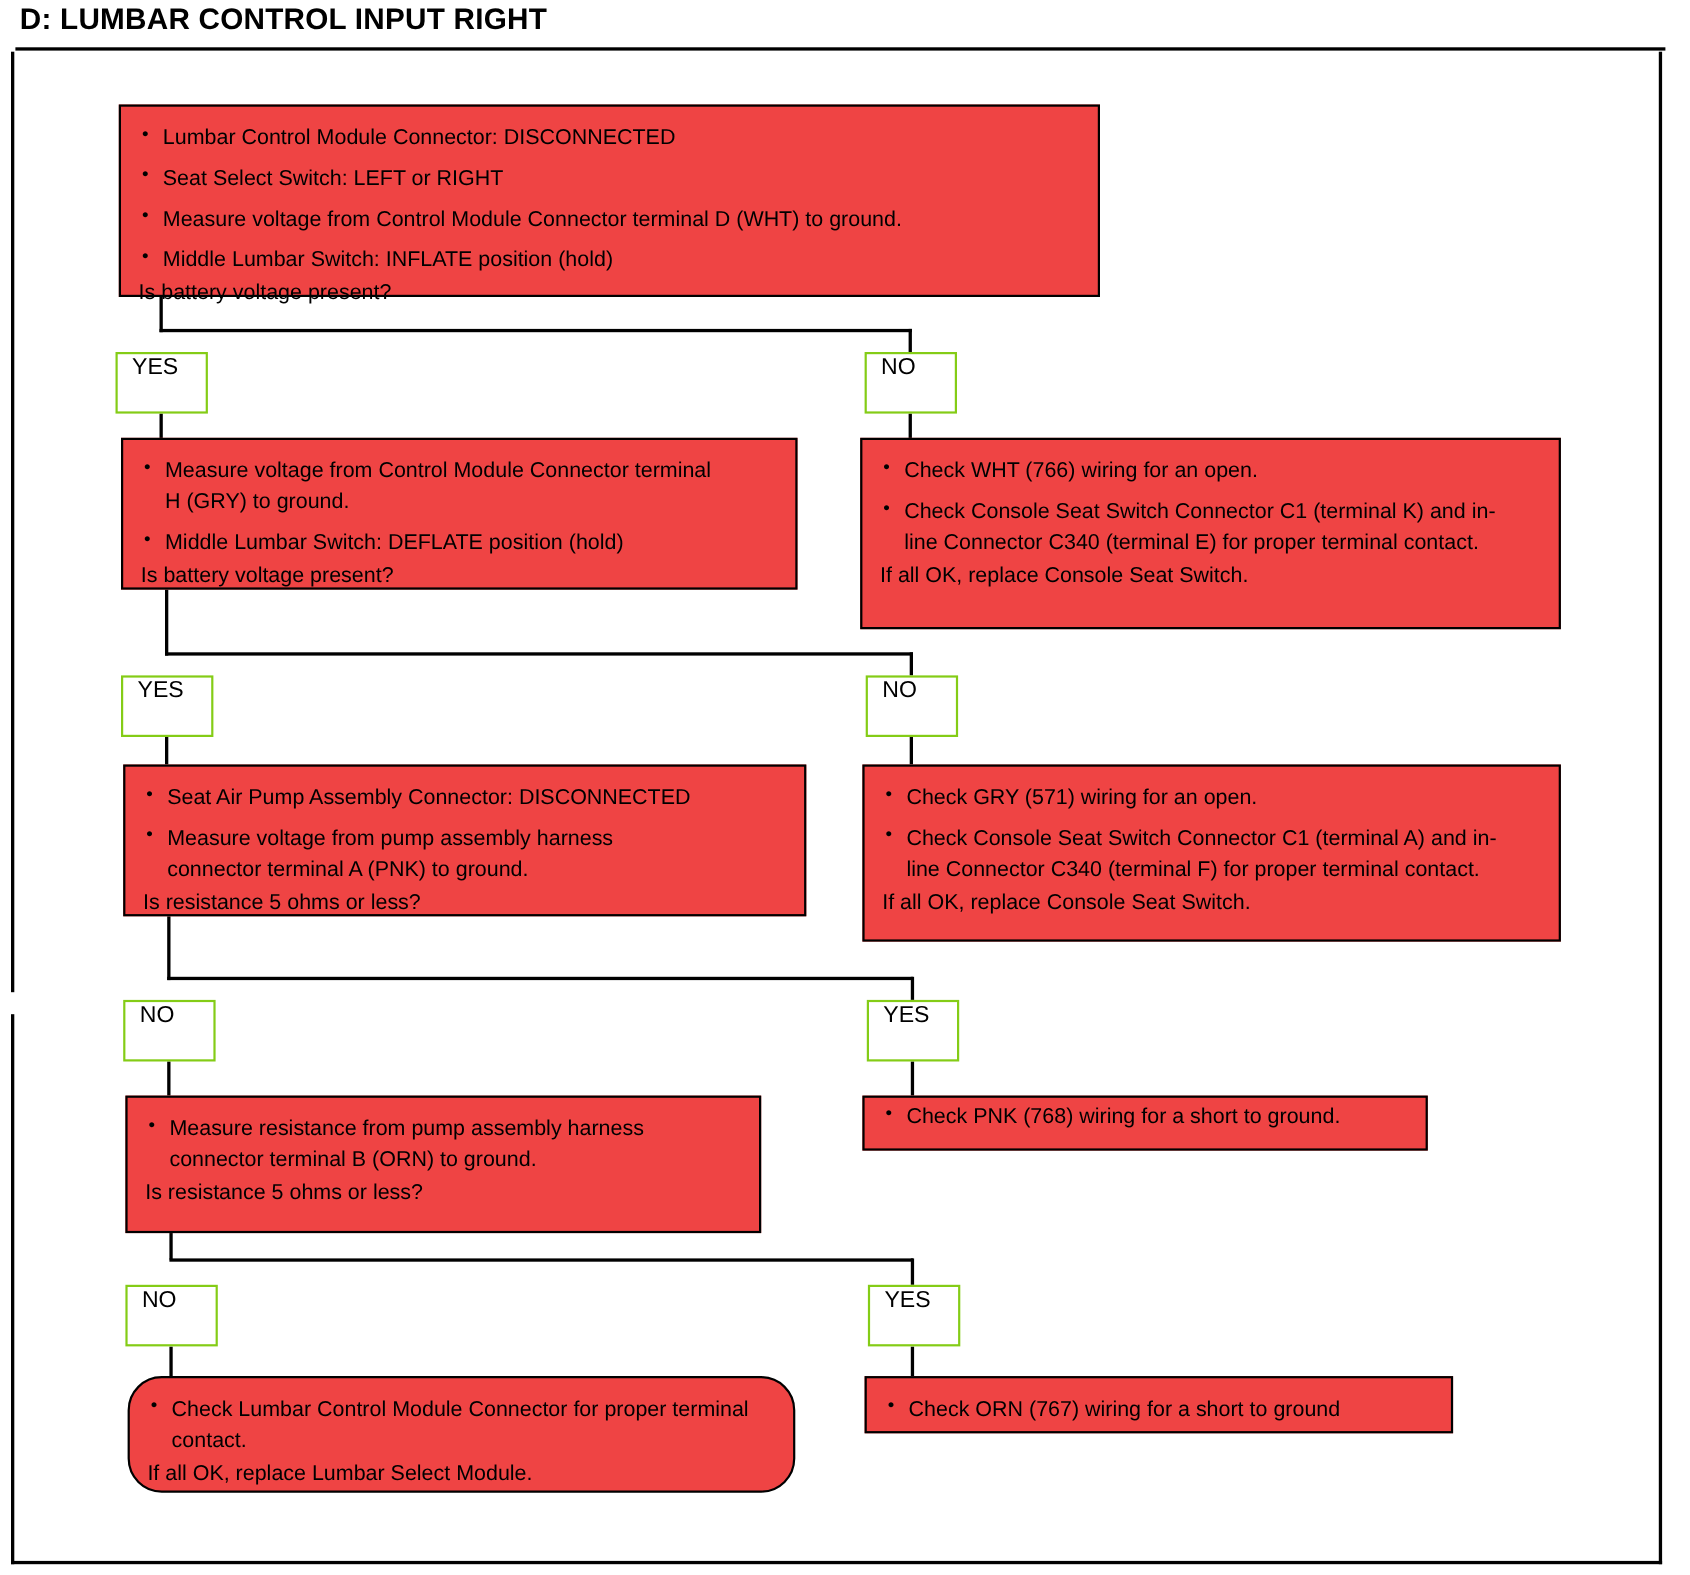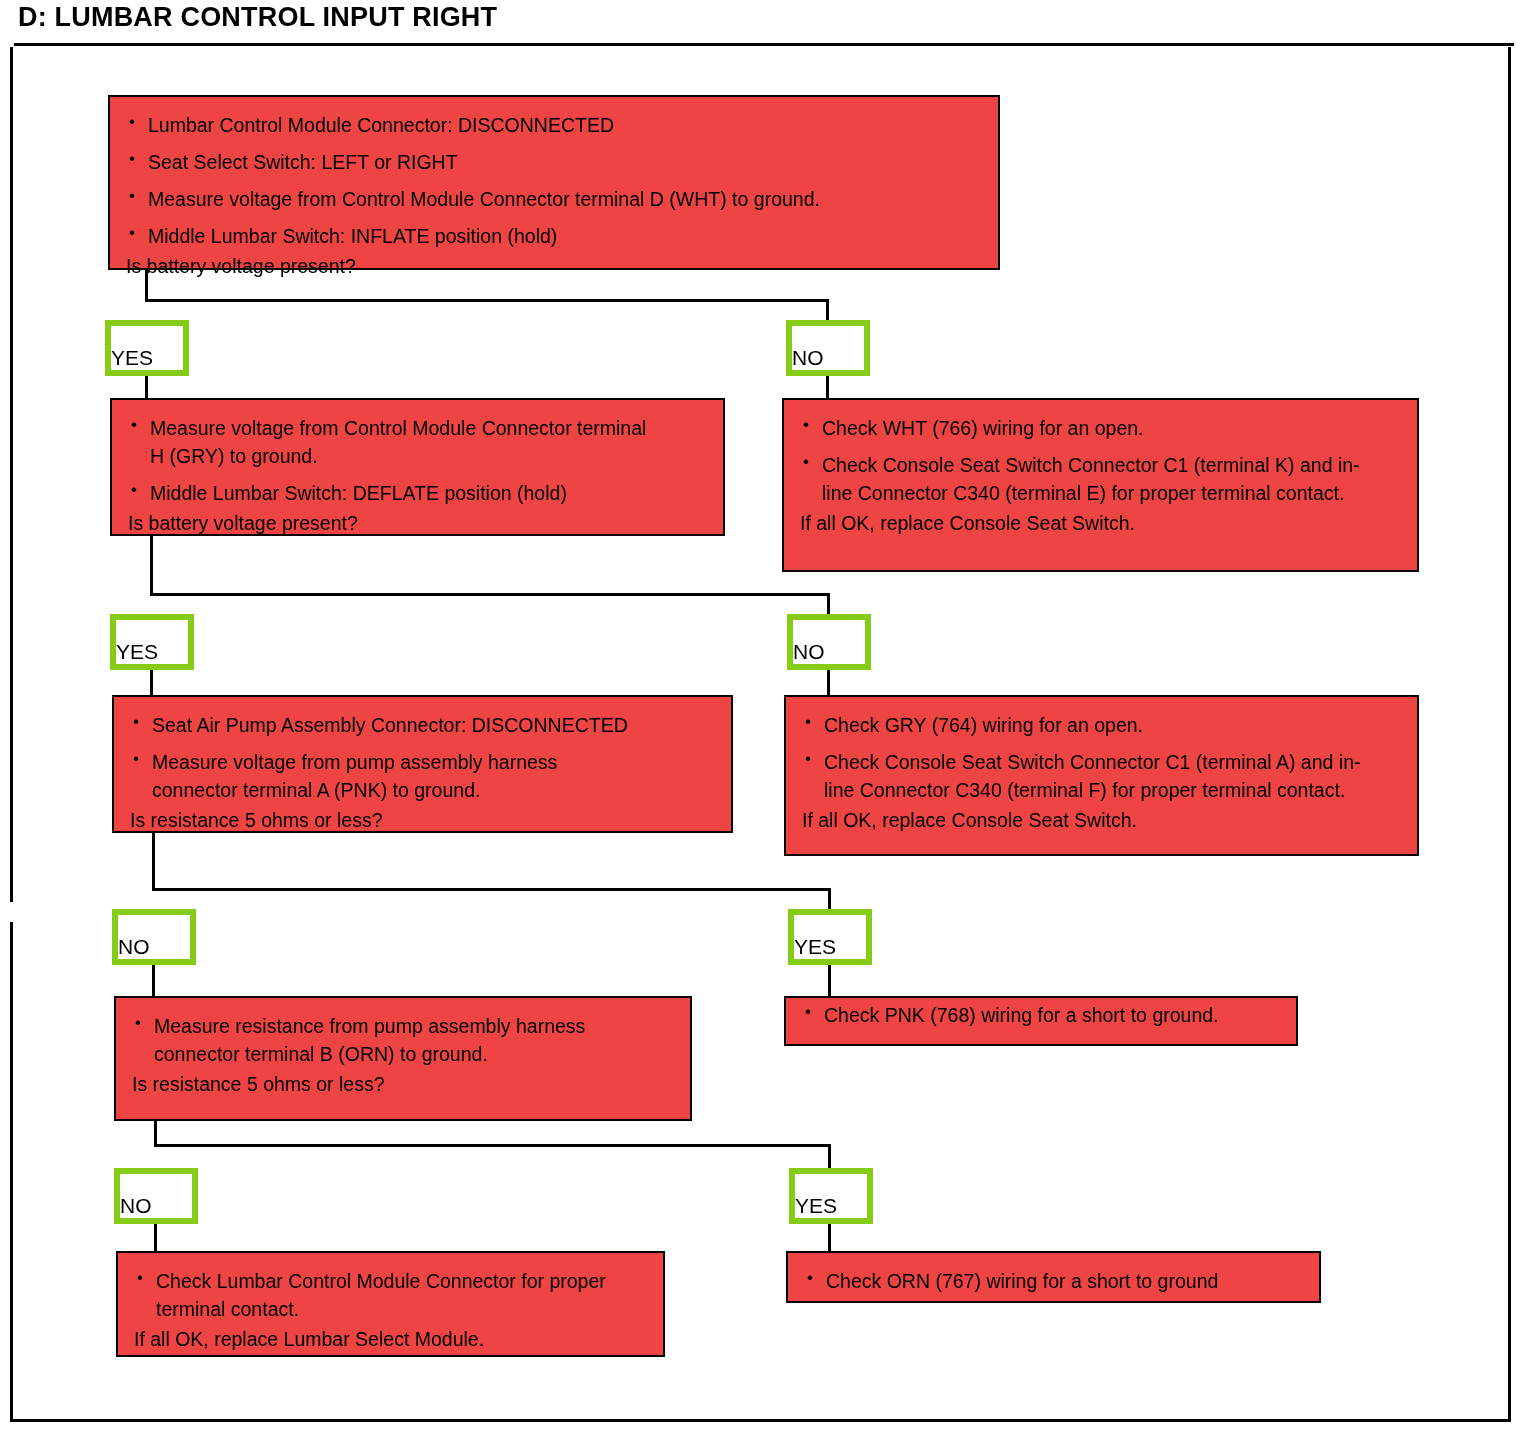--- a/index.html
+++ b/index.html
@@ -78,26 +78,27 @@
   .tail-line {
     margin: 2px 0 0 0;
     padding: 0;
   }
 
   
   .ynbox {
     position: absolute;
     width: 84px;
     height: 56px;
-    border: 6px solid #84cc16;
+    border: 2px solid #84cc16;
     background: #fff;
     box-sizing: border-box;
     font-size: 21px;
     display: flex;
-    align-items: flex-end;
+    align-items: flex-start;
+    padding-left: 13px;
   }
 </style>
 </head>
 <body>
 
 <div id="page-title">D: LUMBAR CONTROL INPUT RIGHT</div>
 <div id="title-rule"></div>
 
 <div class="frame-line" id="frame-right"></div>
 <div class="frame-line" id="frame-bottom"></div>
@@ -180,21 +181,21 @@
       <li>Seat Air Pump Assembly Connector:  DISCONNECTED</li>
       <li style="padding-right:90px;">Measure voltage from pump assembly harness connector terminal A (PNK) to ground.</li>
     </ul>
     <p class="tail-line">Is resistance 5 ohms or less?</p>
   </div>
 </div>
 
 <div class="box" style="left:784px; top:695px; width:635px; height:161px;">
   <div class="box-inner">
     <ul class="bullets">
-      <li>Check GRY (764) wiring for an open.</li>
+      <li>Check GRY (571) wiring for an open.</li>
       <li style="padding-right:12px;">Check Console Seat Switch Connector C1 (terminal A) and in-line Connector C340 (terminal F) for proper terminal contact.</li>
     </ul>
     <p class="tail-line">If all OK, replace Console Seat Switch.</p>
   </div>
 </div>
 
 <div class="ynbox" style="left:112px; top:909px;">
   <span>NO</span>
 </div>
 <div class="ynbox" style="left:788px; top:909px;">
@@ -218,21 +219,21 @@
   </div>
 </div>
 
 <div class="ynbox" style="left:114px; top:1168px;">
   <span>NO</span>
 </div>
 <div class="ynbox" style="left:789px; top:1168px;">
   <span>YES</span>
 </div>
 
-<div class="box" style="left:116px; top:1251px; width:549px; height:106px;">
+<div class="box" style="left:116px; top:1251px; width:607px; height:106px;border-radius:31px;">
   <div class="box-inner">
     <ul class="bullets">
       <li style="padding-right:20px;">Check Lumbar Control Module Connector for proper terminal contact.</li>
     </ul>
     <p class="tail-line">If all OK, replace Lumbar Select Module.</p>
   </div>
 </div>
 
 <div class="box" style="left:786px; top:1251px; width:535px; height:52px;">
   <div class="box-inner" style="">

